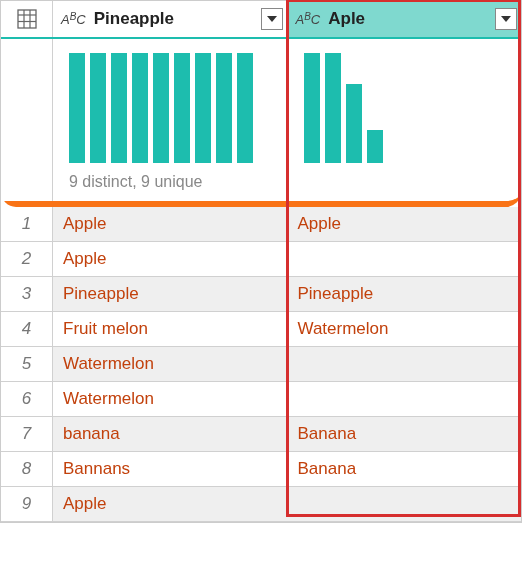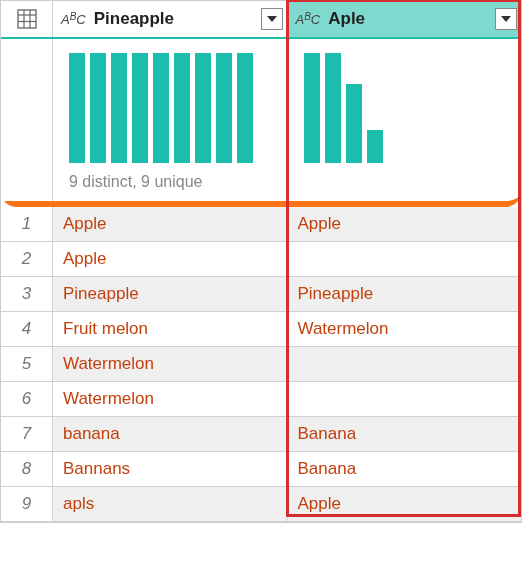--- a/index.html
+++ b/index.html
@@ -219,21 +219,20 @@
           <div class="data-cell">banana</div>
           <div class="data-cell">Banana</div>
         </div>
         <div class="data-row">
           <div class="row-num">8</div>
           <div class="data-cell">Bannans</div>
           <div class="data-cell">Banana</div>
         </div>
         <div class="data-row">
           <div class="row-num">9</div>
-          <div class="data-cell">apls</div>
           <div class="data-cell">Apple</div>
         </div>
       </div>
 
 </div>
 
 <div class="highlight-box" id="hl" style="left: 285.5px; top: -1px; width: 235.5px; height: 518px;"></div>
 
 </div>
 

